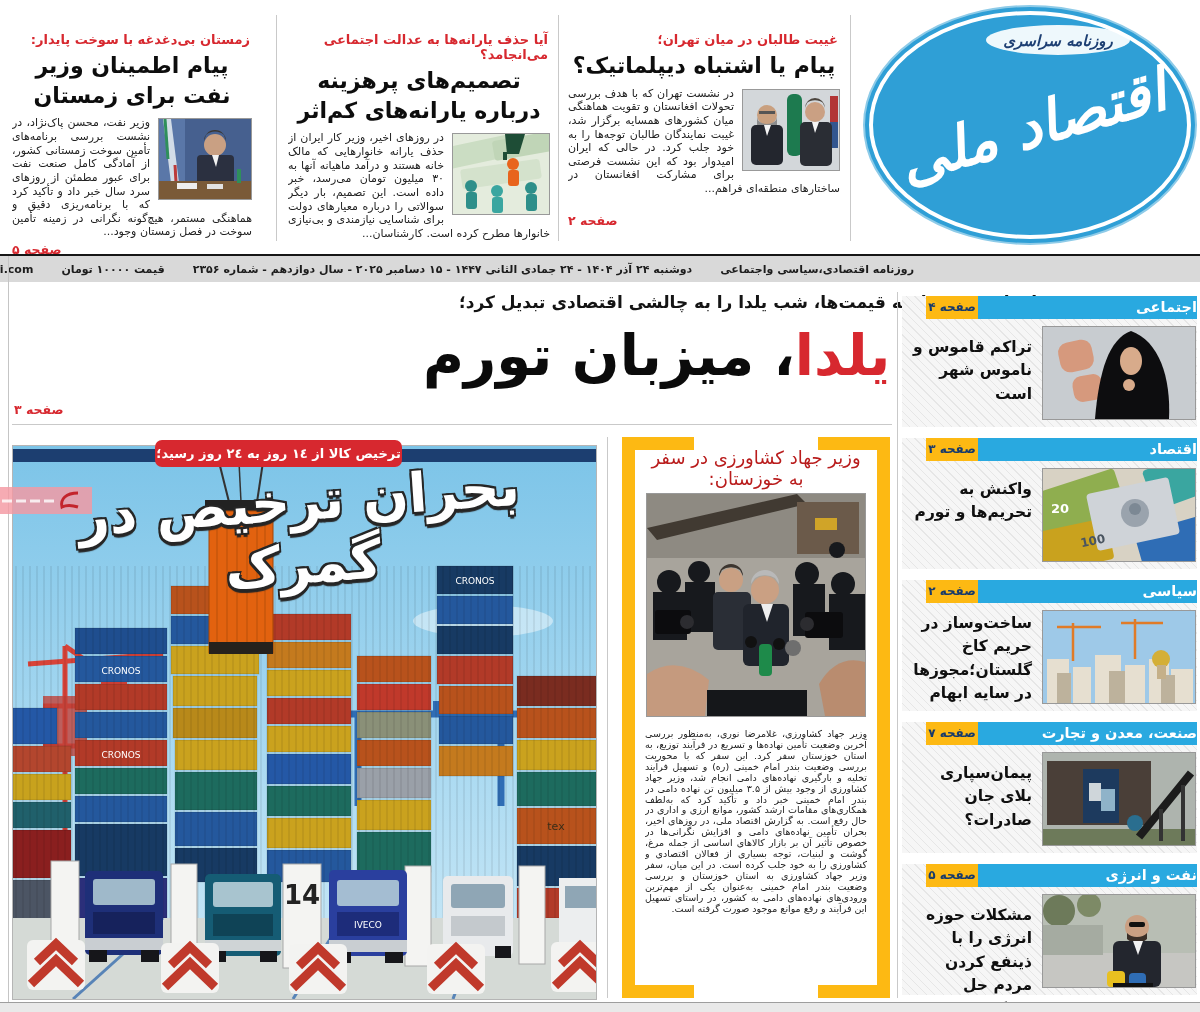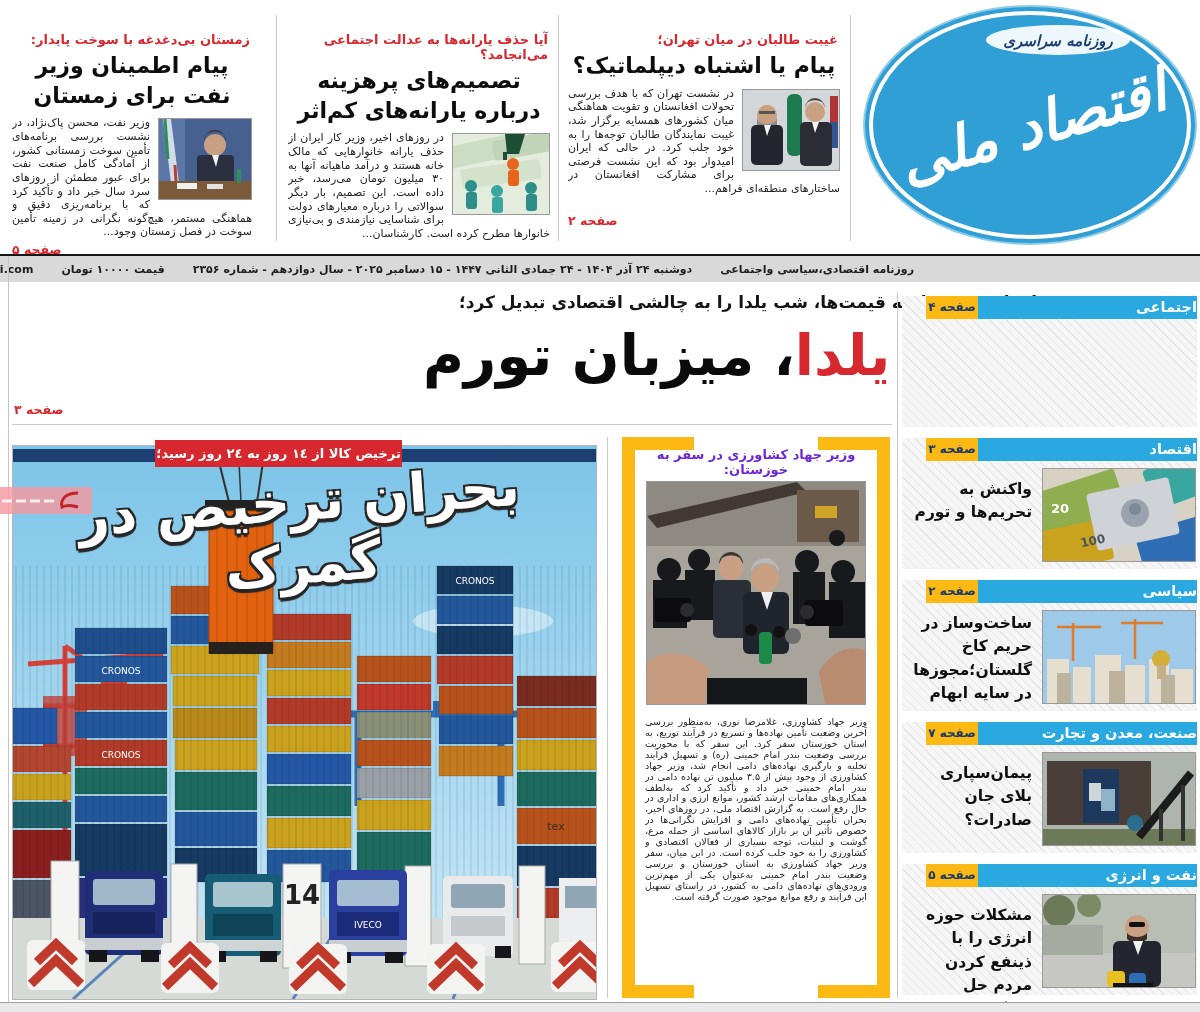--- a/index.html
+++ b/index.html
@@ -25,31 +25,31 @@
   .lead{position:absolute;right:12px;top:292px;width:880px;text-align:center;}
   .lead .kicker{font-size:17px;font-weight:bold;color:#141414;}
   .lead h1{margin:12px 0 0;font-size:56px;line-height:1.15;color:#0b0b0b;letter-spacing:-1px;}
   .lead .red{color:#d7282f;}
   .lead-pref{position:absolute;left:14px;top:402px;color:#d7282f;font-weight:bold;font-size:12.5px;}
   .hrule{position:absolute;height:1px;background:#c9c9c9;}
   
   .mainphoto{position:absolute;left:12px;top:445px;width:585px;height:555px;border:1px solid #b5b5b5;
              box-sizing:border-box;background:#bfe2f4;overflow:hidden;}
   .badge{position:absolute;left:155px;top:440px;width:247px;height:27px;background:#d7282f;color:#fff;
-         font-weight:bold;font-size:13px;line-height:27px;text-align:center;z-index:5;}
+         font-weight:bold;font-size:13px;line-height:27px;text-align:center;z-index:5;border-radius:7px;}
   .overlay-title{position:absolute;left:18px;top:470px;width:566px;z-index:4;text-align:center;
          font-size:54px;font-weight:bold;color:#fff;transform:rotate(-4deg);
          text-shadow:-2px -2px 0 #262626,2px -2px 0 #262626,-2px 2px 0 #262626,2px 2px 0 #262626,0 4px 1px #262626;}
   .watermark{position:absolute;left:0;top:487px;width:92px;height:27px;background:rgba(244,152,162,.82);
          z-index:6;display:flex;align-items:center;justify-content:flex-end;}
   
   .feature{position:absolute;left:618px;top:437px;width:276px;height:561px;}
   .ybar{position:absolute;background:#fdb913;}
   .feat-in{position:absolute;left:27px;top:10px;width:222px;text-align:center;}
-  .feat-in .kicker{color:#6d28d9;font-weight:bold;font-size:13px;}
+  .feat-in .kicker{color:#b91c1c;font-weight:normal;font-size:18px;}
   .feat-in h3{margin:8px 0 4px;font-size:20.5px;line-height:1.5;color:#0d0d0d;}
   .feat-in svg{border:1px solid #999;margin-top:4px;background:#888;}
   .feat-body{margin-top:8px;font-size:9.5px;line-height:1.15;text-align:justify;color:#222;height:196px;overflow:hidden;}
   
   .card{position:absolute;right:3px;width:295px;height:131px;
         background:repeating-linear-gradient(45deg,#f6f6f6 0 5px,#e6e6e6 5px 6px);}
   .card-head{display:flex;height:23px;}
   .card-head .blue{flex:1;background:#29a9e0;color:#fff;font-weight:bold;font-size:14.5px;
         line-height:23px;}
   .card-head .page{width:52px;background:#fdb913;color:#173a6b;font-weight:bold;font-size:12px;
@@ -426,20 +426,33 @@
     
   </div>
 </section>
 
 <div class="card" style="top:296px;">
   <div class="card-head">
     <div class="blue">اجتماعی</div>
     <div class="page">صفحه ۴</div>
     <div class="sp"></div>
   </div>
+  <div class="card-row">
+    <svg width="152" height="92" viewBox="0 0 152 92">
+      <rect width="152" height="92" fill="#c8ccd0"></rect>
+      <g fill="#e2703a" opacity=".55">
+        <rect x="16" y="14" width="34" height="30" rx="10" transform="rotate(-12 33 29)"></rect>
+        <rect x="30" y="48" width="30" height="26" rx="9" transform="rotate(-10 45 61)"></rect>
+      </g>
+      <path d="M88 4 C116 14 128 50 126 92 L52 92 C56 44 66 12 88 4 Z" fill="#0d0d0f"></path>
+      <ellipse cx="88" cy="34" rx="11" ry="14" fill="#d8ab8b"></ellipse>
+      <circle cx="86" cy="58" r="6" fill="#d8ab8b"></circle>
+    </svg>
+    <div class="card-title">تراکم قاموس و ناموس شهر است</div>
+  </div>
 </div>
 
 <div class="card" style="top:438px;">
   <div class="card-head">
     <div class="blue">اقتصاد</div>
     <div class="page">صفحه ۳</div>
     <div class="sp"></div>
   </div>
   <div class="card-row">
     <svg width="152" height="92" viewBox="0 0 152 92">

